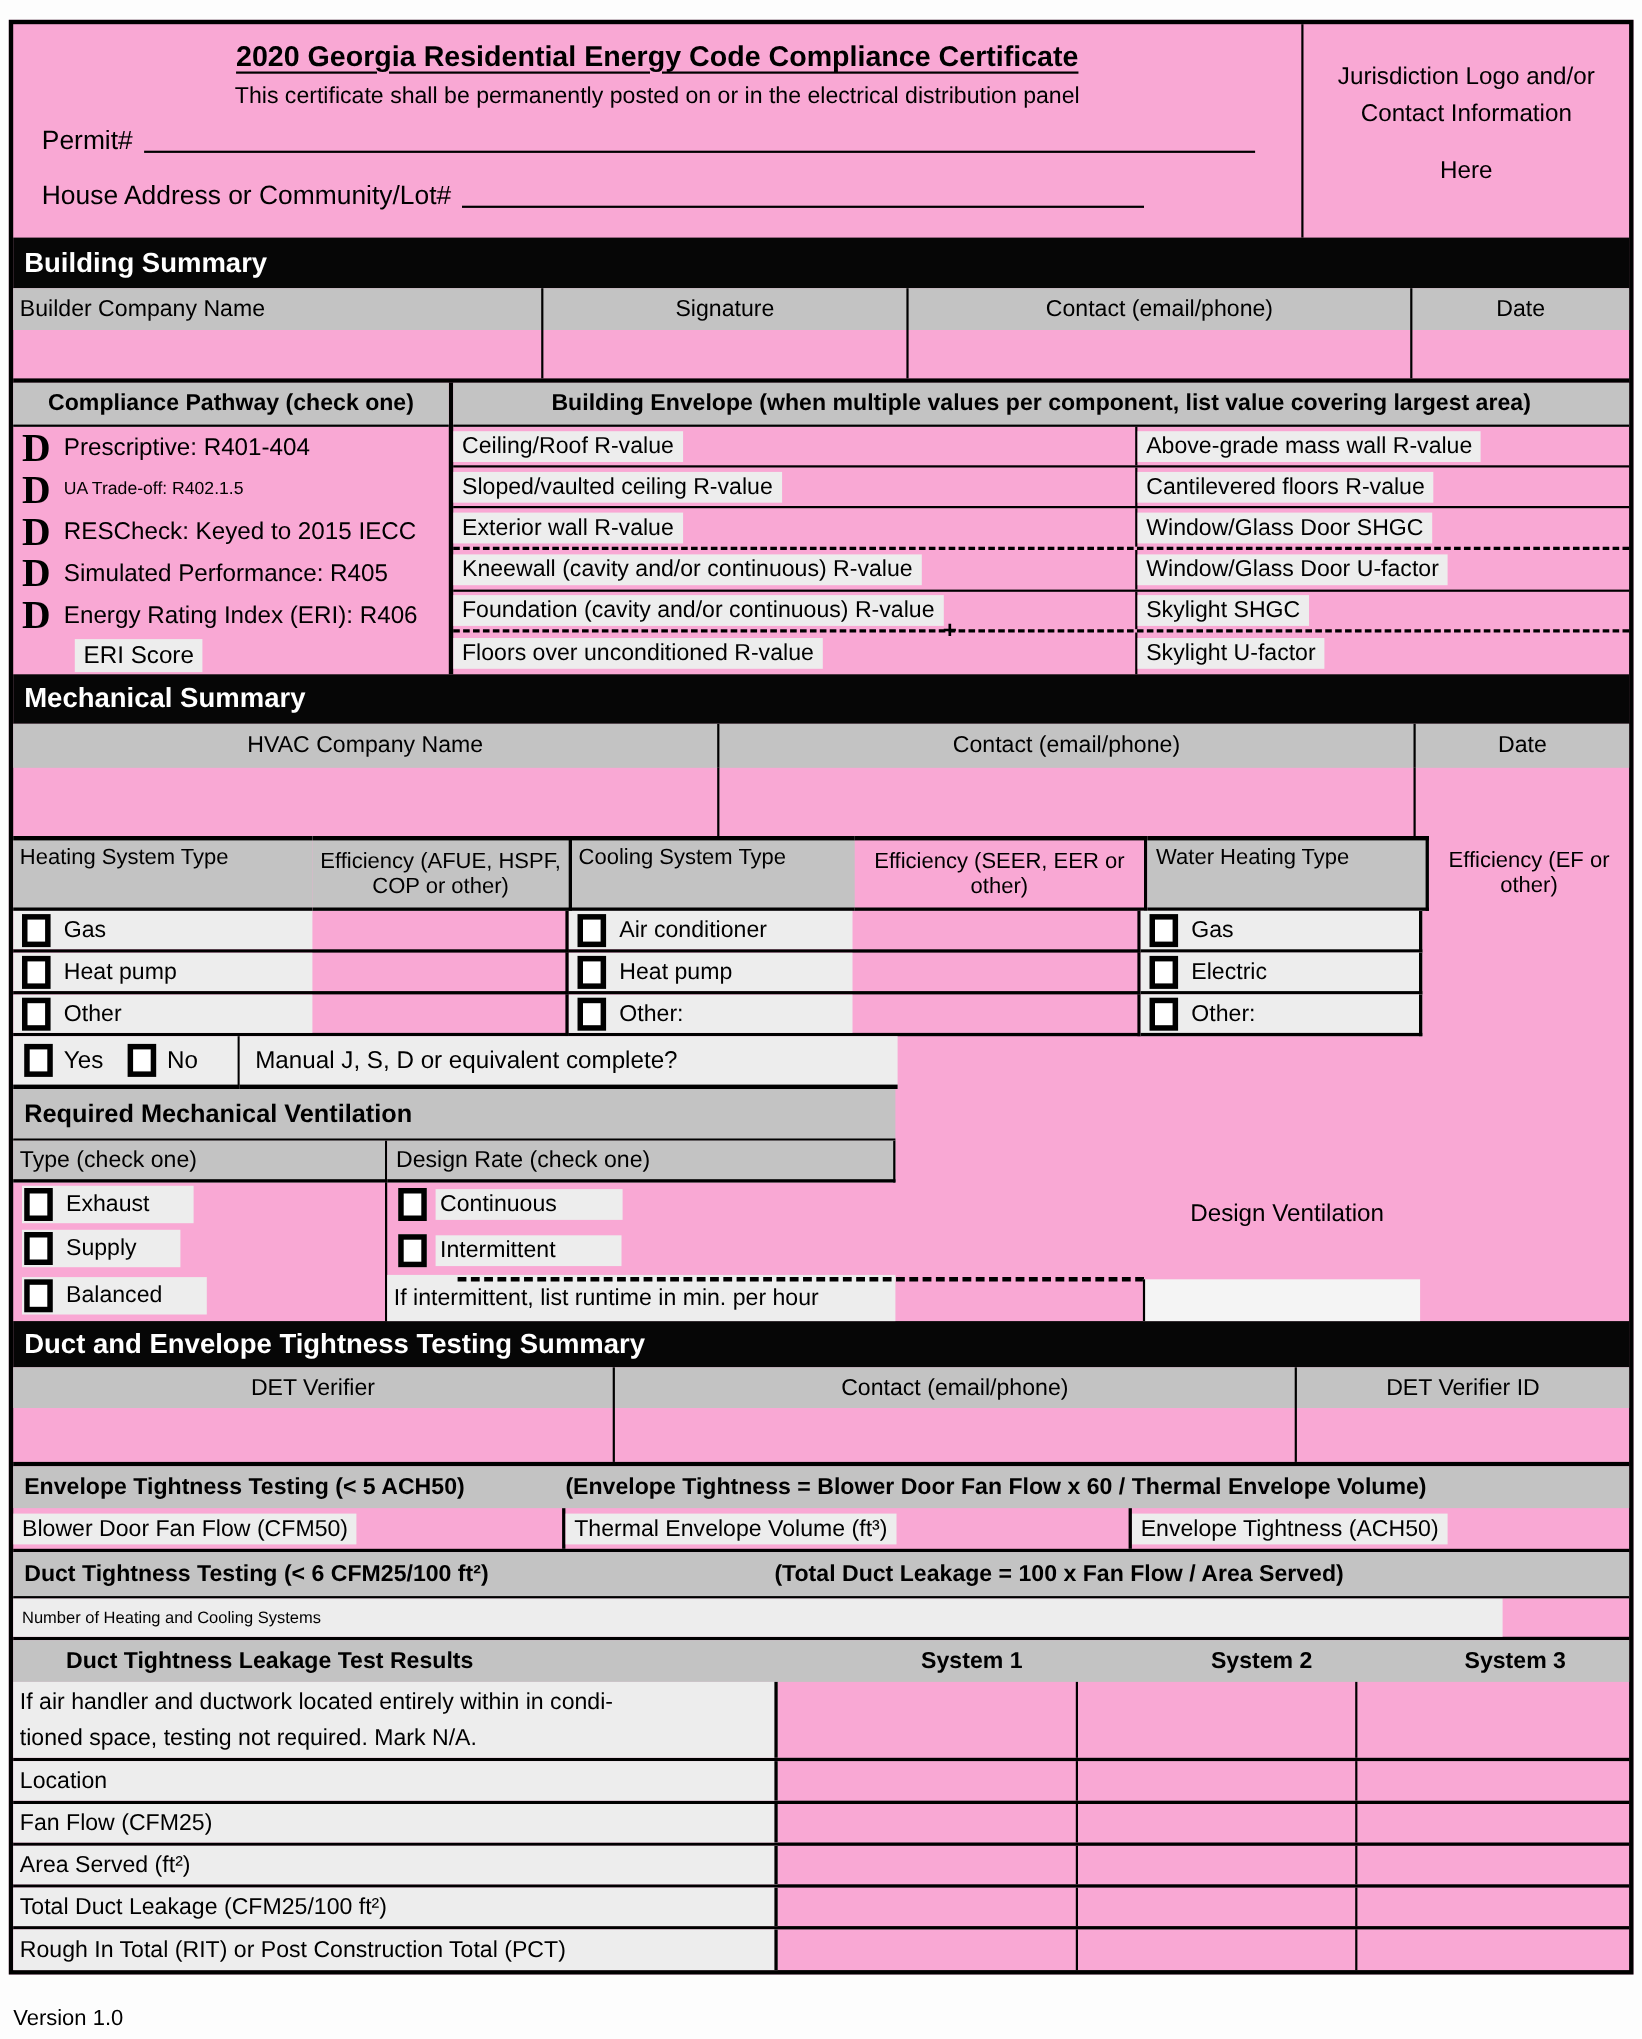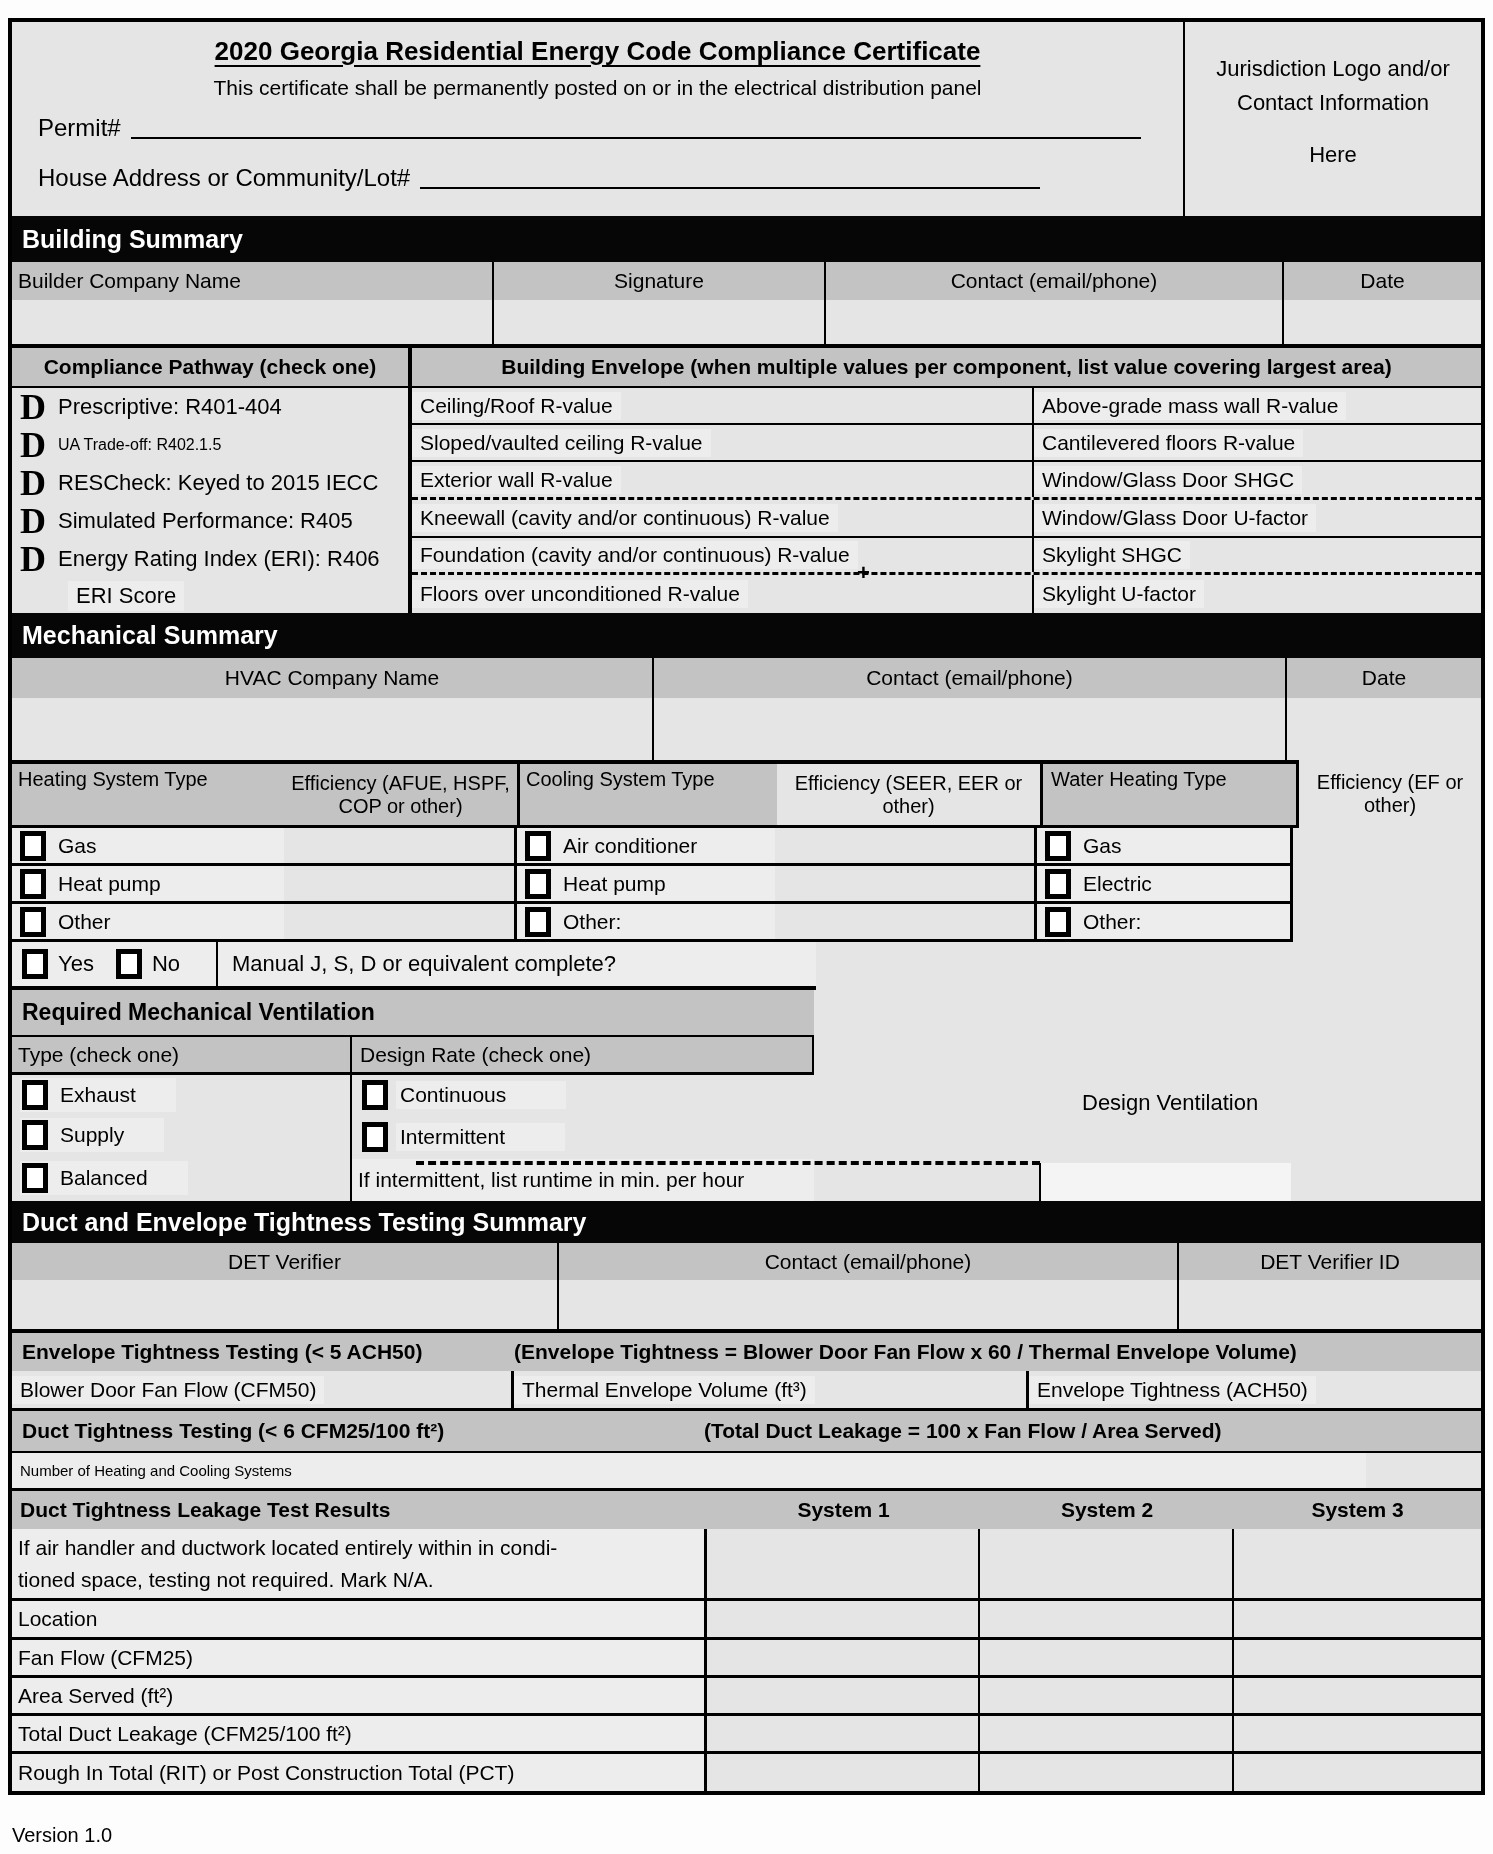--- a/index.html
+++ b/index.html
@@ -1,19 +1,19 @@
 <!DOCTYPE html>
 <html><head>
 <meta charset="utf-8">
 <style>
   html,body{margin:0;padding:0;background:#fff;}
   .page{position:relative;width:1493px;height:1854px;background:#fdfdfd;
         font-family:"Liberation Sans", sans-serif;color:#000;overflow:hidden;}
   .sheet{position:absolute;left:8px;top:18px;width:1477px;border:4px solid #000;
-         background:#e5e5e5;box-sizing:border-box;}
+         background:#f9a8d4;box-sizing:border-box;}
   .row{display:flex;box-sizing:border-box;}
   .cell{box-sizing:border-box;display:flex;align-items:center;overflow:hidden;}
   .bar-black{background:#060606;color:#fff;font-weight:bold;font-size:25px;
              display:flex;align-items:center;padding-left:10px;box-sizing:border-box;}
   .gray{background:#c3c3c3;}
   .lightlabel{background:#ededed;}
   .br2{border-right:2px solid #000;}
   .br3{border-right:3px solid #000;}
   .bb2{border-bottom:2px solid #000;}
   .bb3{border-bottom:3px solid #000;}
@@ -362,21 +362,21 @@
 
   <div class="gray bb2" style="height:42px;position:relative;font-weight:bold;font-size:21px;box-sizing:border-box;">
     <span style="position:absolute;left:10px;top:8px;">Duct Tightness Testing (&lt; 6 CFM25/100 ft²)</span>
     <span style="position:absolute;left:692px;top:8px;">(Total Duct Leakage = 100 x Fan Flow / Area Served)</span>
   </div>
   <div class="row bb3" style="height:38px;">
     <div class="cell lightlabel" style="width:1354px;padding-left:8px;font-size:15px;">Number of Heating and Cooling Systems</div>
     <div class="cell fill"></div>
   </div>
 
-  <div class="row gray" style="height:38px;font-weight:bold;font-size:21px;">
+  <div class="row gray" style="height:38px;font-weight:bold;font-size:21px;padding-left:40px;">
     <div class="cell" style="width:695px;padding-left:8px;">Duct Tightness Leakage Test Results</div>
     <div class="cell center" style="width:273px;">System 1</div>
     <div class="cell center" style="width:254px;">System 2</div>
     <div class="cell center fill">System 3</div>
   </div>
 
   <div class="row bb3" style="height:72px;">
     <div class="br3 lightlabel" style="width:695px;box-sizing:border-box;padding:3px 6px;font-size:21px;line-height:32px;">
       <div>If air handler and  ductwork located entirely within in condi-</div>
       <div>tioned space, testing not required. Mark N/A.</div>

